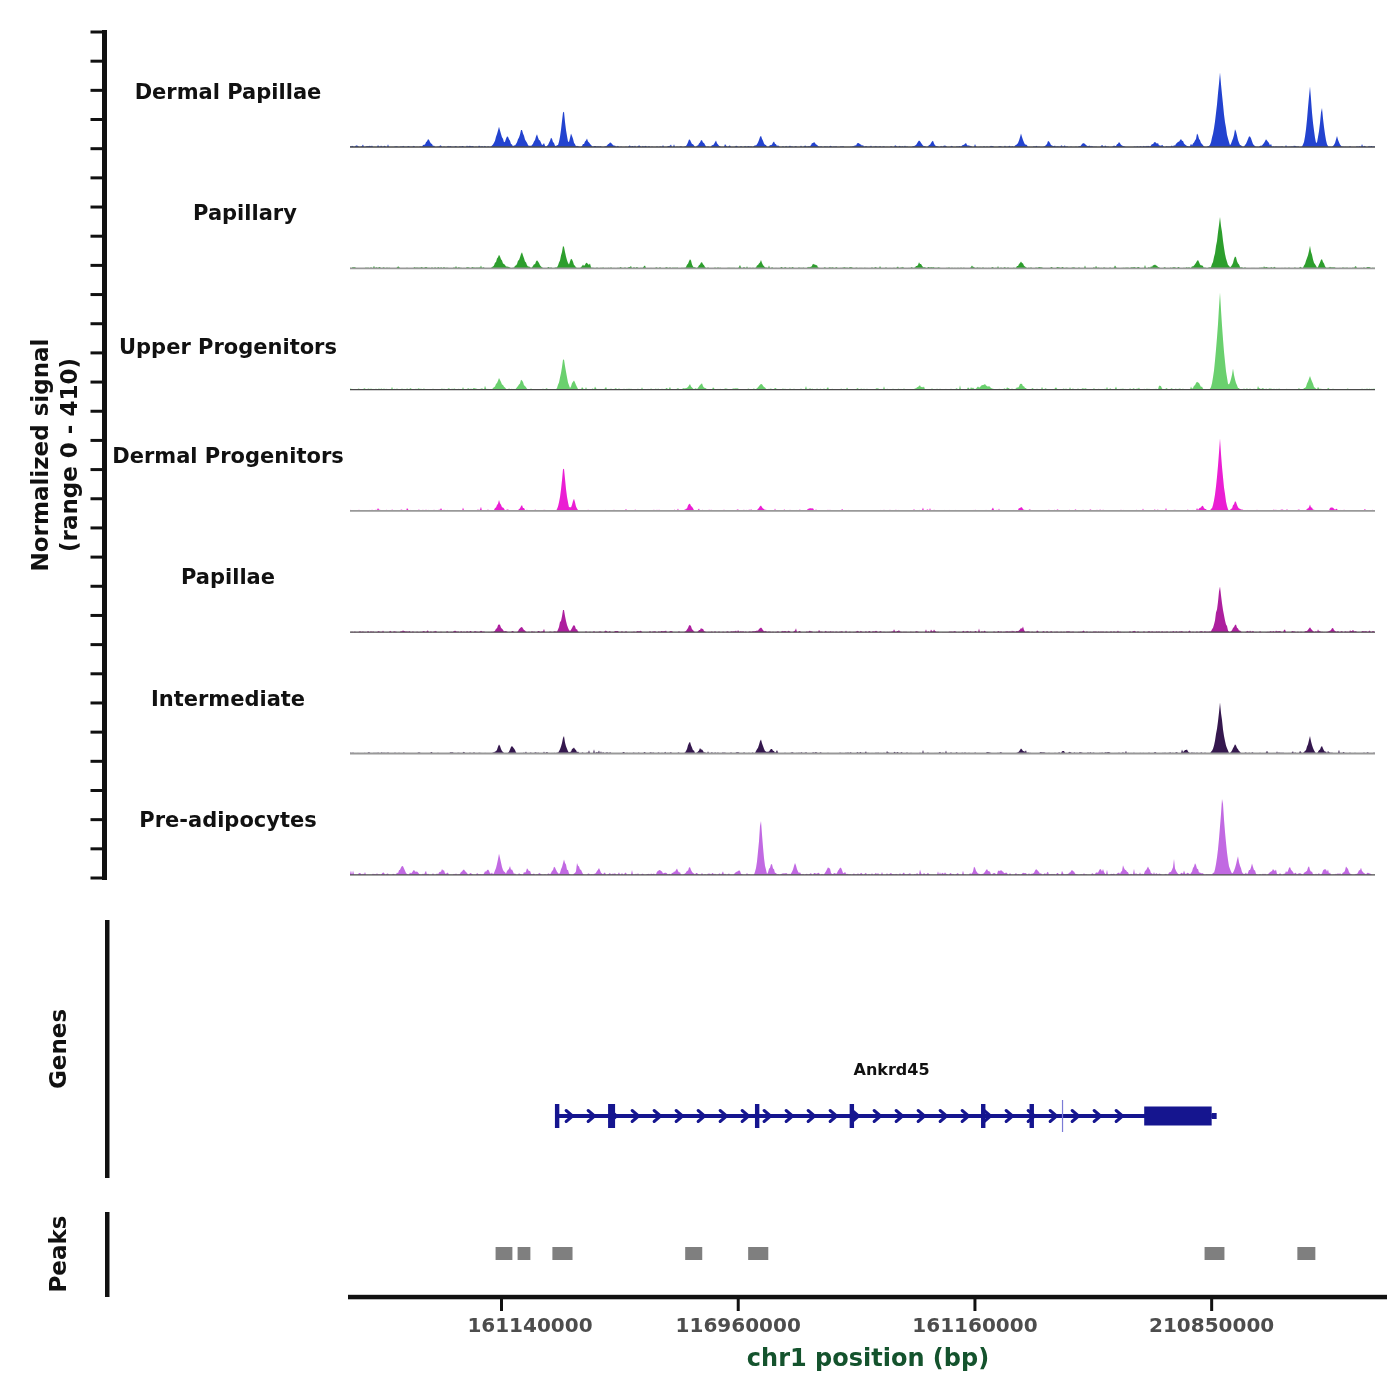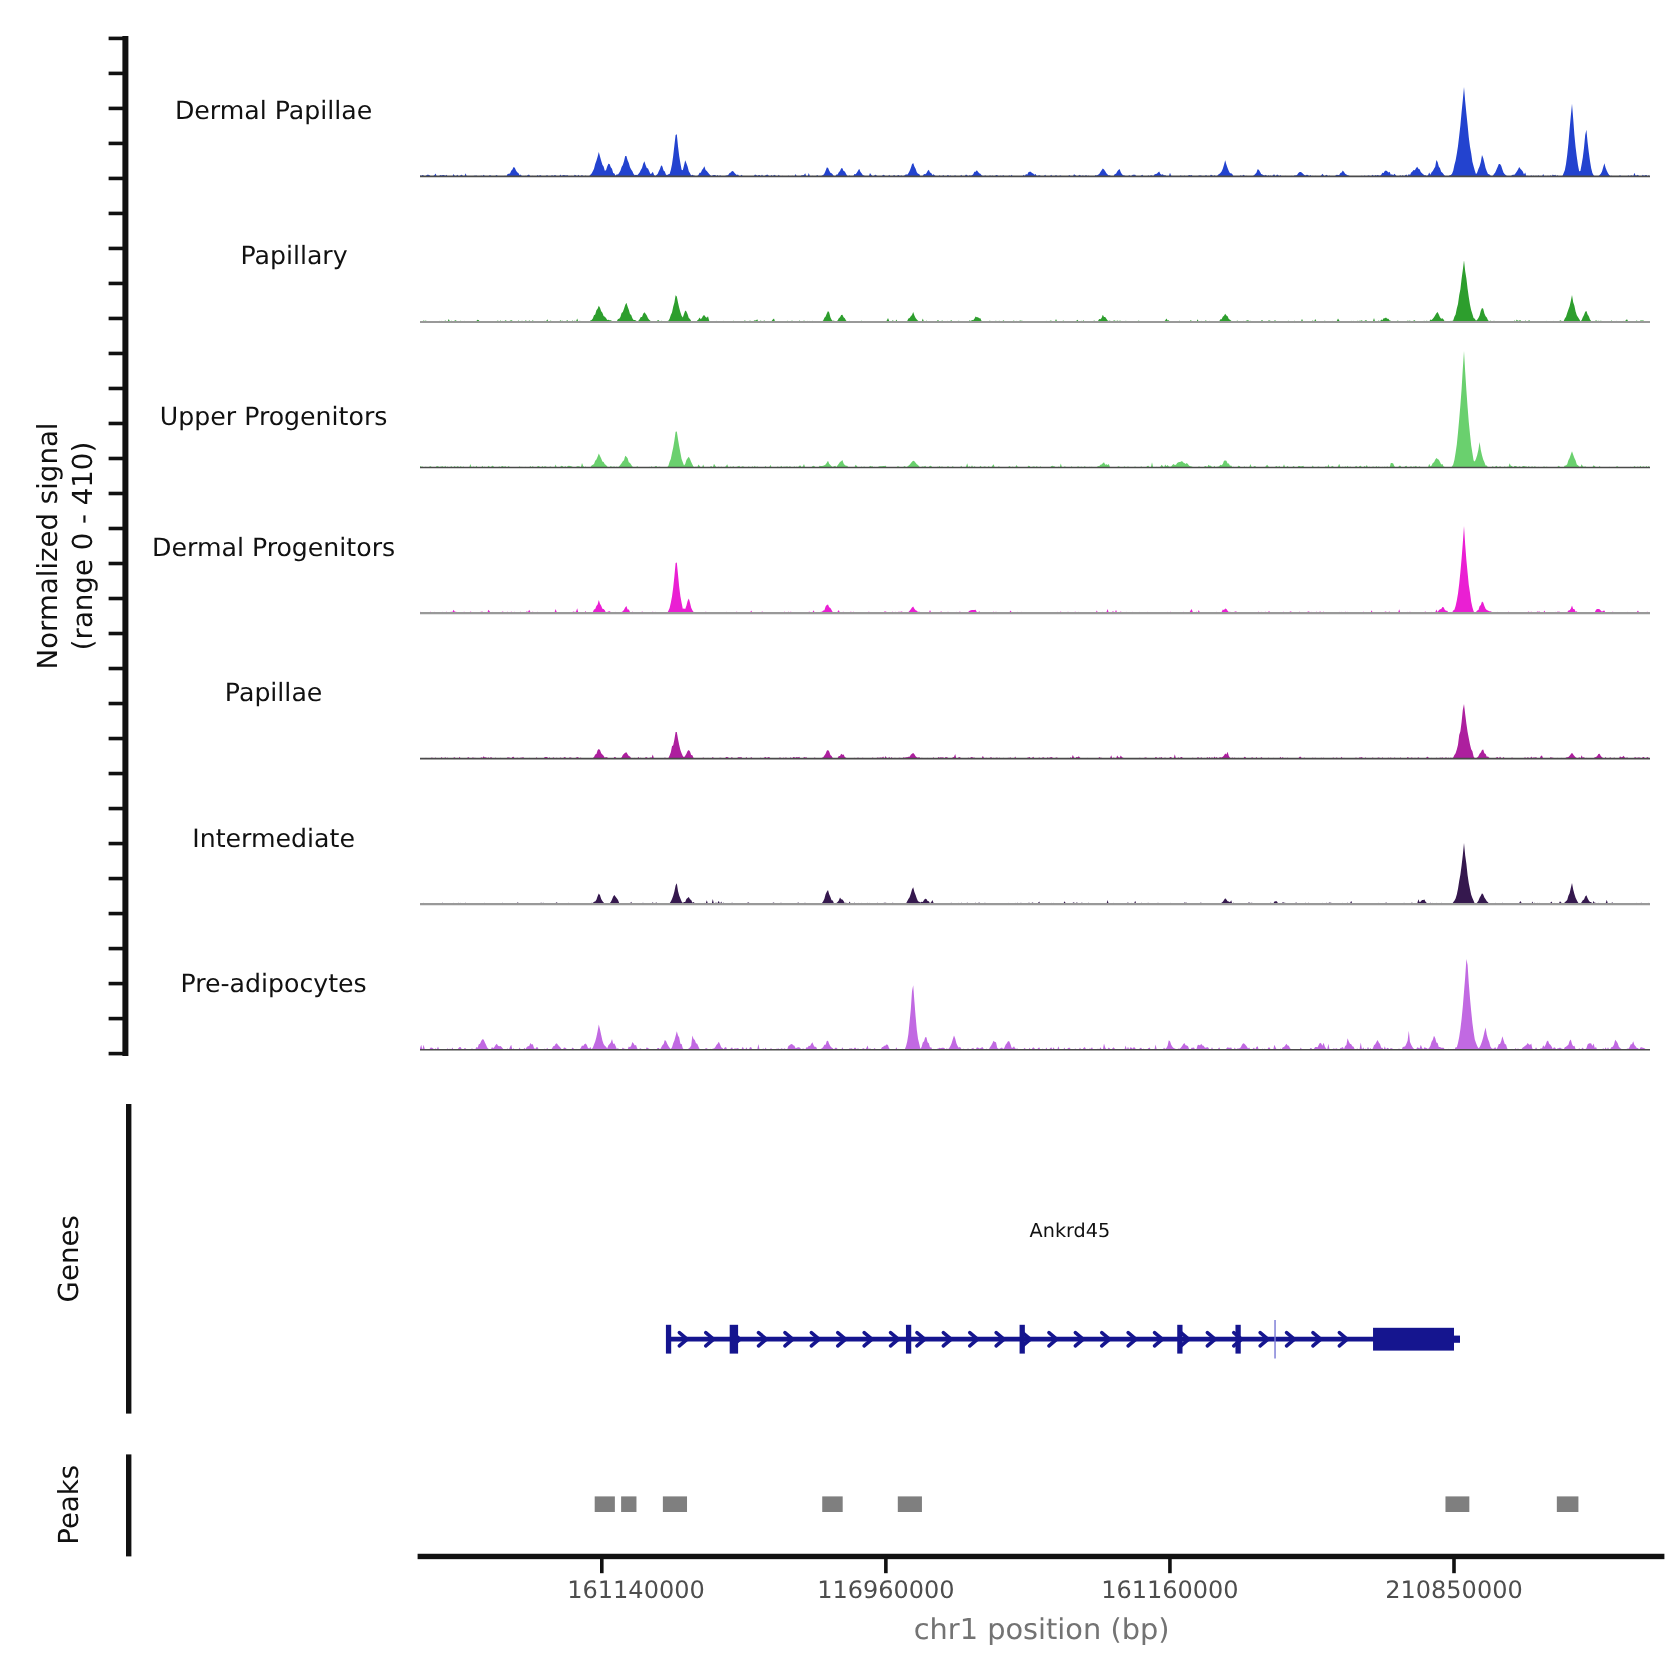--- a/index.html
+++ b/index.html
@@ -1,25 +1,25 @@
 <!DOCTYPE html>
 <html><head>
 <meta charset="utf-8">
 <style>
   html,body{margin:0;padding:0;background:#fff;}
   .fig{position:relative;width:1400px;height:1400px;background:#ffffff;overflow:hidden;
-       font-family:"DejaVu Sans", sans-serif;}
+       font-family:"DejaVu Sans", sans-serif;font-weight:bold;}
   .fig svg{position:absolute;left:0;top:0;}
   .lbl{position:absolute;transform:translate(-50%,-50%);white-space:nowrap;color:#111;}
   .track-lbl{font-size:21px;}
   .vlabel{position:absolute;transform:translate(-50%,-50%) rotate(-90deg);white-space:nowrap;
           color:#111;font-size:23px;text-align:center;line-height:1.25;}
   .tick-lbl{font-size:20px;color:#4d4d4d;}
-  .axis-title{font-size:24px;color:#737373;}
-  .gene-name{font-size:16px;color:#111;}
+  .axis-title{font-size:24px;color:#14532d;}
+  .gene-name{font-size:16px;color:#111;margin-top:44px;}
 </style>
 </head>
 <body>
 
 <div class="fig">
   <svg id="chart-svg" width="1400" height="1400" viewBox="0 0 1400 1400">
       <g>
         <path d="M350,147L350.0,146.0L351.0,146.7L352.0,145.8L353.0,146.2L354.0,147.0L355.0,146.4L356.0,145.6L357.0,145.6L358.0,146.1L359.0,147.0L360.0,147.0L361.0,146.7L362.0,146.0L363.0,144.5L364.0,147.0L365.0,147.0L366.0,146.6L367.0,145.9L368.0,146.3L369.0,145.9L370.0,145.8L371.0,146.6L372.0,145.6L373.0,147.0L374.0,147.0L375.0,147.0L376.0,147.0L377.0,147.0L378.0,145.0L379.0,146.6L380.0,147.0L381.0,145.6L382.0,146.6L383.0,147.0L384.0,145.9L385.0,145.7L386.0,147.0L387.0,147.0L388.0,144.3L389.0,147.0L390.0,147.0L391.0,147.0L392.0,146.9L393.0,147.0L394.0,147.0L395.0,146.5L396.0,146.4L397.0,146.2L398.0,147.0L399.0,147.0L400.0,147.0L401.0,146.3L402.0,147.0L403.0,145.7L404.0,146.6L405.0,147.0L406.0,146.8L407.0,147.0L408.0,146.0L409.0,146.3L410.0,147.0L411.0,146.8L412.0,147.0L413.0,146.4L414.0,145.8L415.0,147.0L416.0,147.0L417.0,146.7L418.0,147.0L419.0,147.0L420.0,146.6L421.0,146.4L422.0,146.8L423.0,145.0L424.0,144.7L425.0,144.5L426.0,142.3L427.0,141.3L428.0,139.2L429.0,139.7L430.0,142.0L431.0,143.6L432.0,144.1L433.0,146.1L434.0,145.5L435.0,147.0L436.0,147.0L437.0,147.0L438.0,146.4L439.0,146.7L440.0,145.6L441.0,145.6L442.0,147.0L443.0,147.0L444.0,146.5L445.0,147.0L446.0,147.0L447.0,147.0L448.0,145.8L449.0,146.8L450.0,145.9L451.0,146.5L452.0,147.0L453.0,146.8L454.0,147.0L455.0,146.4L456.0,146.1L457.0,146.9L458.0,147.0L459.0,147.0L460.0,145.9L461.0,146.9L462.0,146.0L463.0,146.1L464.0,147.0L465.0,147.0L466.0,147.0L467.0,145.5L468.0,146.8L469.0,146.0L470.0,145.8L471.0,146.3L472.0,146.2L473.0,146.0L474.0,147.0L475.0,147.0L476.0,146.4L477.0,147.0L478.0,147.0L479.0,145.6L480.0,146.3L481.0,147.0L482.0,145.7L483.0,147.0L484.0,146.8L485.0,145.7L486.0,147.0L487.0,147.0L488.0,146.2L489.0,146.8L490.0,147.0L491.0,146.6L492.0,145.6L493.0,144.5L494.0,142.8L495.0,140.7L496.0,136.7L497.0,134.0L498.0,130.6L499.0,126.7L500.0,130.5L501.0,133.9L502.0,137.3L503.0,138.7L504.0,142.3L505.0,141.8L506.0,138.7L507.0,136.4L508.0,136.7L509.0,139.3L510.0,140.7L511.0,144.1L512.0,144.6L513.0,146.5L514.0,145.2L515.0,145.4L516.0,144.0L517.0,142.3L518.0,139.2L519.0,137.6L520.0,134.4L521.0,130.1L522.0,130.0L523.0,133.6L524.0,135.8L525.0,139.4L526.0,141.2L527.0,142.7L528.0,145.1L529.0,146.1L530.0,145.6L531.0,146.1L532.0,145.1L533.0,143.8L534.0,141.6L535.0,140.1L536.0,136.4L537.0,134.3L538.0,137.5L539.0,140.1L540.0,140.5L541.0,142.7L542.0,145.1L543.0,144.5L544.0,143.1L545.0,145.7L546.0,146.9L547.0,145.8L548.0,144.9L549.0,142.8L550.0,140.7L551.0,137.7L552.0,138.7L553.0,142.1L554.0,142.9L555.0,145.7L556.0,145.9L557.0,145.3L558.0,144.9L559.0,141.7L560.0,136.8L561.0,129.8L562.0,121.1L563.0,112.6L564.0,111.8L565.0,121.9L566.0,129.9L567.0,136.0L568.0,141.5L569.0,141.9L570.0,137.9L571.0,133.5L572.0,136.1L573.0,138.8L574.0,142.8L575.0,144.3L576.0,146.2L577.0,145.7L578.0,146.3L579.0,146.4L580.0,147.0L581.0,146.7L582.0,145.9L583.0,143.9L584.0,143.9L585.0,141.6L586.0,140.5L587.0,138.5L588.0,141.6L589.0,142.4L590.0,143.7L591.0,145.0L592.0,146.0L593.0,146.9L594.0,146.0L595.0,145.9L596.0,145.9L597.0,146.9L598.0,145.8L599.0,147.0L600.0,146.1L601.0,146.6L602.0,147.0L603.0,147.0L604.0,146.9L605.0,146.3L606.0,146.3L607.0,145.6L608.0,144.2L609.0,143.7L610.0,142.4L611.0,142.7L612.0,143.9L613.0,144.9L614.0,145.8L615.0,145.4L616.0,146.8L617.0,146.6L618.0,145.7L619.0,146.9L620.0,147.0L621.0,146.6L622.0,147.0L623.0,146.9L624.0,147.0L625.0,147.0L626.0,146.6L627.0,147.0L628.0,147.0L629.0,145.7L630.0,145.6L631.0,146.7L632.0,146.0L633.0,145.9L634.0,147.0L635.0,145.5L636.0,147.0L637.0,147.0L638.0,146.1L639.0,145.6L640.0,145.7L641.0,147.0L642.0,146.8L643.0,145.8L644.0,147.0L645.0,145.7L646.0,146.3L647.0,146.7L648.0,147.0L649.0,145.7L650.0,147.0L651.0,147.0L652.0,146.5L653.0,147.0L654.0,147.0L655.0,147.0L656.0,147.0L657.0,146.3L658.0,147.0L659.0,147.0L660.0,146.5L661.0,146.6L662.0,147.0L663.0,144.9L664.0,147.0L665.0,147.0L666.0,147.0L667.0,147.0L668.0,146.0L669.0,146.0L670.0,145.8L671.0,144.4L672.0,147.0L673.0,147.0L674.0,144.2L675.0,147.0L676.0,147.0L677.0,146.5L678.0,147.0L679.0,146.8L680.0,146.8L681.0,145.9L682.0,146.9L683.0,147.0L684.0,147.0L685.0,146.3L686.0,145.9L687.0,144.6L688.0,142.2L689.0,139.5L690.0,139.8L691.0,142.1L692.0,144.0L693.0,144.3L694.0,145.4L695.0,146.9L696.0,147.0L697.0,145.5L698.0,145.4L699.0,143.6L700.0,142.6L701.0,140.3L702.0,140.2L703.0,142.5L704.0,143.0L705.0,144.8L706.0,146.5L707.0,146.9L708.0,146.2L709.0,147.0L710.0,147.0L711.0,146.8L712.0,145.1L713.0,145.2L714.0,144.0L715.0,142.3L716.0,140.6L717.0,143.2L718.0,144.4L719.0,145.8L720.0,146.2L721.0,146.9L722.0,147.0L723.0,147.0L724.0,147.0L725.0,144.1L726.0,145.6L727.0,146.6L728.0,147.0L729.0,145.8L730.0,145.6L731.0,147.0L732.0,147.0L733.0,147.0L734.0,147.0L735.0,146.7L736.0,145.7L737.0,146.1L738.0,147.0L739.0,147.0L740.0,147.0L741.0,145.7L742.0,147.0L743.0,147.0L744.0,147.0L745.0,145.7L746.0,146.7L747.0,146.8L748.0,146.3L749.0,145.9L750.0,147.0L751.0,146.0L752.0,147.0L753.0,146.7L754.0,146.0L755.0,145.3L756.0,145.6L757.0,144.3L758.0,142.4L759.0,140.1L760.0,136.9L761.0,135.8L762.0,138.8L763.0,140.7L764.0,143.6L765.0,144.8L766.0,144.9L767.0,146.8L768.0,147.0L769.0,146.4L770.0,145.1L771.0,145.3L772.0,144.4L773.0,142.5L774.0,141.4L775.0,143.8L776.0,144.2L777.0,145.9L778.0,145.2L779.0,146.3L780.0,146.9L781.0,147.0L782.0,147.0L783.0,146.1L784.0,147.0L785.0,147.0L786.0,145.8L787.0,146.8L788.0,147.0L789.0,146.6L790.0,145.6L791.0,146.8L792.0,146.2L793.0,146.9L794.0,147.0L795.0,146.6L796.0,146.1L797.0,147.0L798.0,147.0L799.0,147.0L800.0,147.0L801.0,145.6L802.0,147.0L803.0,147.0L804.0,146.6L805.0,145.5L806.0,146.1L807.0,147.0L808.0,146.0L809.0,146.4L810.0,146.0L811.0,145.3L812.0,143.1L813.0,143.2L814.0,141.9L815.0,143.1L816.0,144.4L817.0,144.7L818.0,146.0L819.0,146.6L820.0,146.9L821.0,146.0L822.0,147.0L823.0,146.9L824.0,147.0L825.0,146.0L826.0,146.9L827.0,146.3L828.0,147.0L829.0,147.0L830.0,145.8L831.0,146.0L832.0,146.7L833.0,147.0L834.0,146.3L835.0,147.0L836.0,145.9L837.0,147.0L838.0,147.0L839.0,147.0L840.0,147.0L841.0,146.1L842.0,147.0L843.0,145.7L844.0,147.0L845.0,147.0L846.0,147.0L847.0,147.0L848.0,147.0L849.0,147.0L850.0,147.0L851.0,146.6L852.0,147.0L853.0,145.7L854.0,146.6L855.0,144.9L856.0,145.7L857.0,143.6L858.0,143.1L859.0,143.2L860.0,144.2L861.0,144.6L862.0,145.7L863.0,144.9L864.0,146.7L865.0,146.5L866.0,146.0L867.0,146.5L868.0,147.0L869.0,146.6L870.0,146.7L871.0,145.6L872.0,147.0L873.0,147.0L874.0,146.6L875.0,146.8L876.0,145.7L877.0,147.0L878.0,146.6L879.0,147.0L880.0,145.7L881.0,147.0L882.0,147.0L883.0,146.5L884.0,146.2L885.0,147.0L886.0,147.0L887.0,146.7L888.0,147.0L889.0,147.0L890.0,147.0L891.0,145.9L892.0,146.7L893.0,147.0L894.0,147.0L895.0,145.2L896.0,145.8L897.0,146.6L898.0,146.9L899.0,146.3L900.0,145.7L901.0,147.0L902.0,146.2L903.0,146.5L904.0,147.0L905.0,145.6L906.0,147.0L907.0,146.3L908.0,147.0L909.0,147.0L910.0,146.9L911.0,147.0L912.0,147.0L913.0,145.9L914.0,146.3L915.0,145.6L916.0,144.9L917.0,143.4L918.0,141.8L919.0,140.5L920.0,141.2L921.0,142.8L922.0,144.3L923.0,145.4L924.0,146.2L925.0,146.0L926.0,147.0L927.0,146.9L928.0,146.6L929.0,145.1L930.0,144.7L931.0,142.9L932.0,141.6L933.0,140.8L934.0,143.5L935.0,145.2L936.0,146.1L937.0,146.3L938.0,146.6L939.0,147.0L940.0,147.0L941.0,145.8L942.0,146.8L943.0,146.4L944.0,145.6L945.0,145.7L946.0,145.7L947.0,147.0L948.0,147.0L949.0,147.0L950.0,147.0L951.0,146.3L952.0,145.7L953.0,147.0L954.0,147.0L955.0,147.0L956.0,147.0L957.0,146.1L958.0,147.0L959.0,146.1L960.0,146.3L961.0,146.8L962.0,145.5L963.0,145.0L964.0,144.8L965.0,143.7L966.0,143.0L967.0,144.9L968.0,145.7L969.0,145.3L970.0,146.3L971.0,145.8L972.0,147.0L973.0,147.0L974.0,147.0L975.0,144.0L976.0,146.4L977.0,147.0L978.0,147.0L979.0,147.0L980.0,146.7L981.0,146.7L982.0,146.9L983.0,147.0L984.0,146.1L985.0,147.0L986.0,147.0L987.0,146.3L988.0,147.0L989.0,147.0L990.0,146.4L991.0,145.8L992.0,146.3L993.0,145.9L994.0,147.0L995.0,147.0L996.0,147.0L997.0,147.0L998.0,147.0L999.0,146.3L1000.0,146.2L1001.0,146.2L1002.0,147.0L1003.0,147.0L1004.0,147.0L1005.0,145.6L1006.0,147.0L1007.0,146.4L1008.0,147.0L1009.0,145.7L1010.0,145.9L1011.0,147.0L1012.0,146.0L1013.0,146.6L1014.0,147.0L1015.0,145.6L1016.0,144.9L1017.0,144.2L1018.0,142.9L1019.0,140.6L1020.0,137.3L1021.0,133.6L1022.0,137.1L1023.0,140.1L1024.0,142.4L1025.0,144.4L1026.0,144.4L1027.0,145.2L1028.0,147.0L1029.0,146.7L1030.0,147.0L1031.0,146.9L1032.0,147.0L1033.0,146.9L1034.0,146.1L1035.0,147.0L1036.0,145.7L1037.0,146.3L1038.0,147.0L1039.0,146.5L1040.0,147.0L1041.0,147.0L1042.0,147.0L1043.0,146.9L1044.0,146.6L1045.0,146.0L1046.0,145.1L1047.0,143.9L1048.0,141.1L1049.0,141.5L1050.0,143.1L1051.0,145.0L1052.0,145.5L1053.0,146.0L1054.0,146.2L1055.0,145.6L1056.0,147.0L1057.0,146.0L1058.0,146.7L1059.0,146.2L1060.0,147.0L1061.0,145.6L1062.0,145.5L1063.0,147.0L1064.0,145.7L1065.0,145.6L1066.0,147.0L1067.0,145.9L1068.0,147.0L1069.0,147.0L1070.0,147.0L1071.0,146.4L1072.0,147.0L1073.0,147.0L1074.0,147.0L1075.0,147.0L1076.0,146.4L1077.0,147.0L1078.0,146.9L1079.0,146.0L1080.0,146.2L1081.0,145.6L1082.0,144.1L1083.0,143.3L1084.0,143.3L1085.0,144.0L1086.0,145.1L1087.0,145.8L1088.0,146.3L1089.0,145.7L1090.0,145.8L1091.0,146.8L1092.0,145.8L1093.0,147.0L1094.0,146.5L1095.0,146.9L1096.0,146.5L1097.0,147.0L1098.0,147.0L1099.0,147.0L1100.0,147.0L1101.0,146.2L1102.0,144.7L1103.0,146.0L1104.0,147.0L1105.0,145.6L1106.0,146.0L1107.0,147.0L1108.0,146.3L1109.0,147.0L1110.0,147.0L1111.0,147.0L1112.0,147.0L1113.0,146.2L1114.0,145.6L1115.0,145.9L1116.0,145.9L1117.0,144.2L1118.0,143.7L1119.0,142.0L1120.0,143.3L1121.0,144.7L1122.0,145.5L1123.0,146.1L1124.0,146.2L1125.0,146.8L1126.0,147.0L1127.0,147.0L1128.0,147.0L1129.0,147.0L1130.0,147.0L1131.0,147.0L1132.0,147.0L1133.0,146.9L1134.0,146.7L1135.0,146.5L1136.0,147.0L1137.0,146.3L1138.0,146.6L1139.0,147.0L1140.0,146.2L1141.0,146.2L1142.0,147.0L1143.0,146.4L1144.0,145.7L1145.0,147.0L1146.0,145.8L1147.0,146.4L1148.0,145.8L1149.0,146.2L1150.0,146.5L1151.0,145.6L1152.0,144.0L1153.0,144.2L1154.0,142.5L1155.0,142.1L1156.0,142.7L1157.0,143.8L1158.0,143.1L1159.0,145.6L1160.0,145.3L1161.0,146.0L1162.0,144.8L1163.0,145.8L1164.0,147.0L1165.0,147.0L1166.0,146.6L1167.0,146.1L1168.0,147.0L1169.0,145.9L1170.0,147.0L1171.0,146.1L1172.0,145.5L1173.0,146.8L1174.0,145.0L1175.0,145.8L1176.0,143.7L1177.0,142.9L1178.0,141.7L1179.0,141.8L1180.0,140.3L1181.0,138.9L1182.0,140.7L1183.0,141.0L1184.0,143.4L1185.0,144.4L1186.0,145.3L1187.0,146.0L1188.0,146.0L1189.0,146.7L1190.0,146.1L1191.0,143.8L1192.0,145.6L1193.0,143.6L1194.0,142.6L1195.0,140.6L1196.0,138.9L1197.0,133.4L1198.0,135.1L1199.0,138.7L1200.0,140.3L1201.0,143.1L1202.0,144.0L1203.0,145.3L1204.0,146.5L1205.0,146.9L1206.0,147.0L1207.0,147.0L1208.0,146.0L1209.0,145.9L1210.0,144.8L1211.0,142.3L1212.0,137.4L1213.0,133.8L1214.0,128.2L1215.0,121.6L1216.0,113.1L1217.0,104.4L1218.0,93.3L1219.0,83.4L1220.0,72.5L1221.0,84.3L1222.0,94.6L1223.0,104.2L1224.0,114.5L1225.0,122.3L1226.0,127.7L1227.0,134.7L1228.0,138.6L1229.0,142.1L1230.0,145.3L1231.0,143.7L1232.0,140.9L1233.0,138.6L1234.0,134.9L1235.0,129.2L1236.0,131.6L1237.0,135.6L1238.0,140.0L1239.0,142.7L1240.0,144.9L1241.0,145.3L1242.0,146.2L1243.0,146.9L1244.0,146.4L1245.0,145.1L1246.0,143.7L1247.0,141.4L1248.0,139.1L1249.0,136.6L1250.0,136.6L1251.0,138.2L1252.0,141.2L1253.0,143.9L1254.0,145.3L1255.0,146.1L1256.0,146.9L1257.0,146.7L1258.0,147.0L1259.0,147.0L1260.0,145.8L1261.0,145.7L1262.0,145.6L1263.0,144.3L1264.0,143.0L1265.0,141.3L1266.0,139.2L1267.0,140.6L1268.0,141.7L1269.0,142.9L1270.0,145.4L1271.0,143.8L1272.0,146.8L1273.0,146.4L1274.0,146.6L1275.0,147.0L1276.0,146.1L1277.0,147.0L1278.0,146.3L1279.0,147.0L1280.0,146.3L1281.0,147.0L1282.0,146.0L1283.0,147.0L1284.0,147.0L1285.0,147.0L1286.0,145.1L1287.0,147.0L1288.0,146.5L1289.0,147.0L1290.0,146.3L1291.0,147.0L1292.0,146.0L1293.0,147.0L1294.0,145.5L1295.0,146.2L1296.0,145.7L1297.0,146.9L1298.0,146.0L1299.0,147.0L1300.0,147.0L1301.0,147.0L1302.0,146.6L1303.0,144.4L1304.0,141.9L1305.0,136.6L1306.0,129.2L1307.0,119.6L1308.0,107.6L1309.0,96.6L1310.0,86.5L1311.0,99.0L1312.0,112.5L1313.0,122.7L1314.0,130.6L1315.0,137.8L1316.0,142.7L1317.0,142.4L1318.0,137.0L1319.0,131.2L1320.0,123.1L1321.0,112.6L1322.0,108.1L1323.0,118.6L1324.0,126.9L1325.0,134.2L1326.0,140.3L1327.0,144.2L1328.0,146.1L1329.0,147.0L1330.0,146.6L1331.0,147.0L1332.0,146.8L1333.0,145.9L1334.0,144.8L1335.0,142.9L1336.0,139.4L1337.0,136.1L1338.0,139.7L1339.0,142.3L1340.0,144.4L1341.0,145.8L1342.0,146.7L1343.0,146.5L1344.0,147.0L1345.0,146.8L1346.0,146.8L1347.0,147.0L1348.0,146.7L1349.0,147.0L1350.0,145.9L1351.0,147.0L1352.0,147.0L1353.0,147.0L1354.0,146.9L1355.0,147.0L1356.0,147.0L1357.0,146.1L1358.0,147.0L1359.0,146.2L1360.0,146.3L1361.0,147.0L1362.0,143.9L1363.0,146.5L1364.0,146.3L1365.0,145.7L1366.0,147.0L1367.0,147.0L1368.0,147.0L1369.0,145.7L1370.0,146.7L1371.0,146.0L1372.0,145.9L1373.0,147.0L1374.0,146.1L1375.0,147.0L1375,147Z" fill="#2343cf"></path>
         <line x1="350" x2="1375" y1="147" y2="147" stroke="#4a4a4a" stroke-width="1.3"></line>
       </g>

